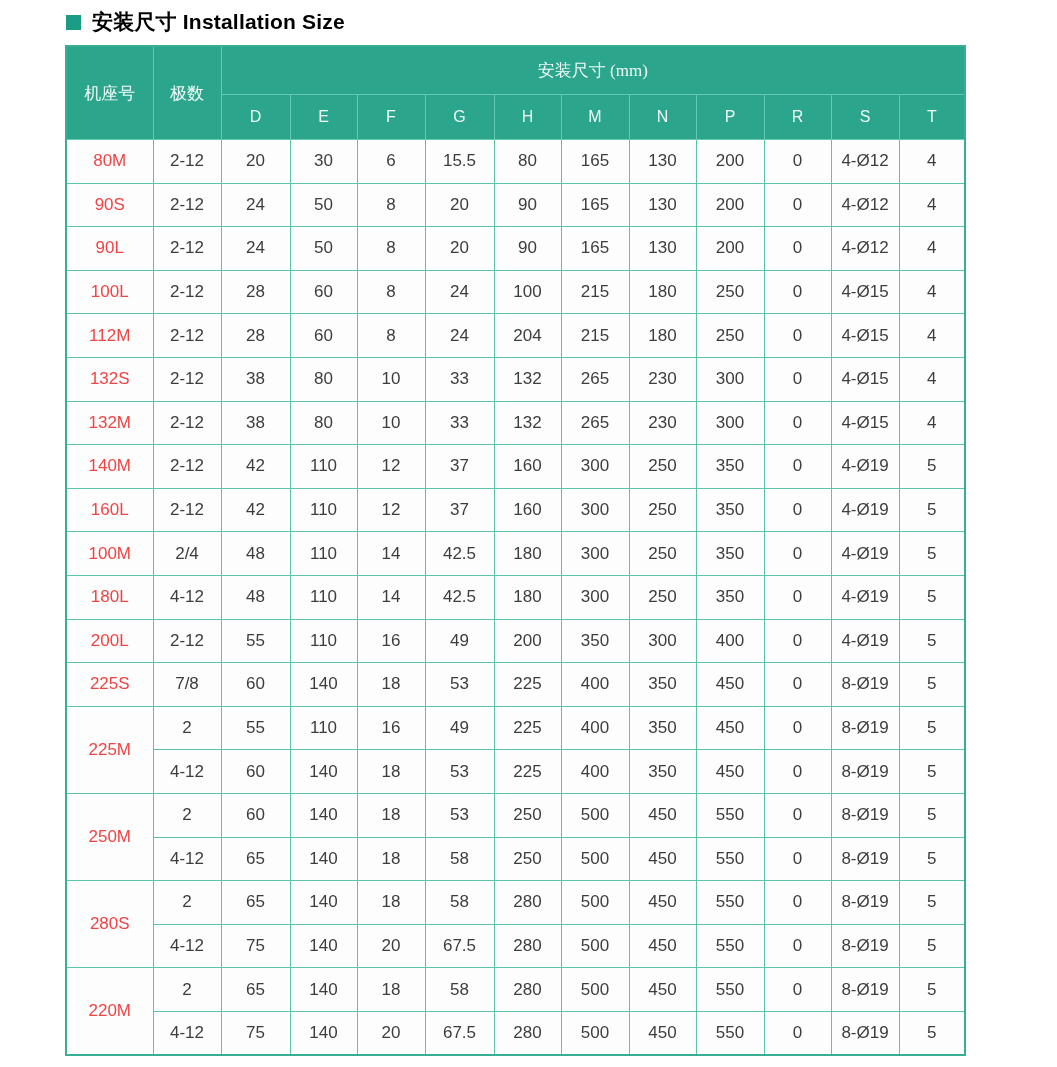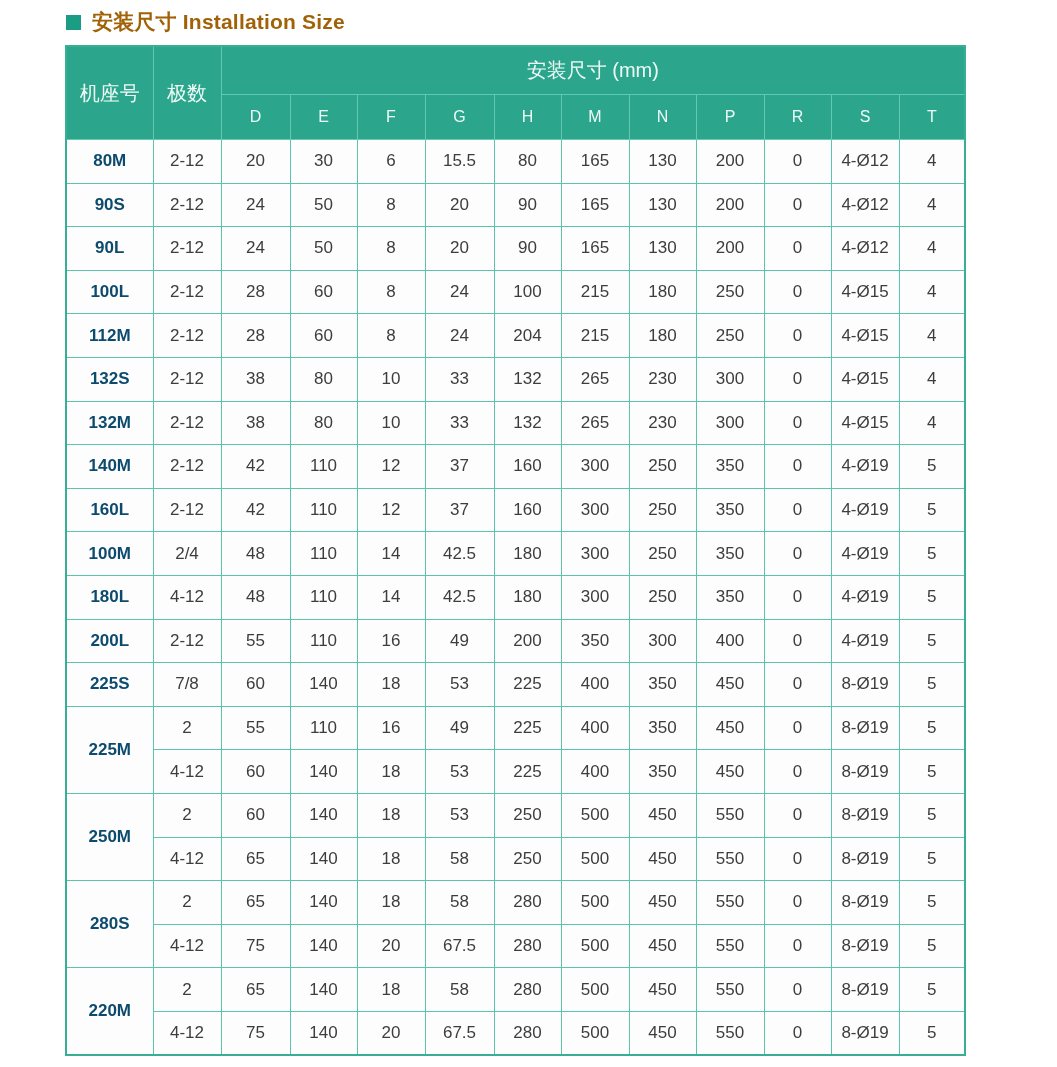--- a/index.html
+++ b/index.html
@@ -13,51 +13,51 @@
   .title-row{
     position:absolute;left:66px;top:8px;
     display:flex;align-items:center;gap:11px;
   }
   .bullet{
     width:15px;height:15px;
     background:var(--bullet,#1b9d85);
     display:inline-block;
   }
   .title-text{
-    font-size:21px;font-weight:600;color:#a16207;letter-spacing:0.2px;
+    font-size:21px;font-weight:600;color:#000000;letter-spacing:0.2px;
   }
   .spec-table{
     position:absolute;left:65px;top:45px;
     border-collapse:collapse;
     table-layout:fixed;
     width:901px;
     background:#fdfdfd;
   }
   .spec-table th,.spec-table td{
     border:1px solid var(--line,#5cc4ab);
     text-align:center;vertical-align:middle;
     padding:0;
   }
   .spec-table{border:2px solid var(--outer,#38af95);}
   .spec-table thead th{
     background:var(--head,#2ba68c);
     color:#effaf7;
     font-weight:400;
     border:1px solid var(--head-line,#63cab1);
   }
-  .spec-table thead tr.r1 th{height:47px;font-size:20px;}
+  .spec-table thead tr.r1 th{height:47px;font-size:17px;font-family:Liberation Serif, serif;}
   .spec-table thead tr.r2 th{height:44px;font-size:16px;}
   .spec-table thead th.merged{height:91px;font-size:17px;}
   .spec-table tbody td{
     height:42.6px;
     font-size:17px;
     color:#3d3d3d;
     background:#fdfdfd;
   }
-  .spec-table tbody td.frame-cell{color:#0c4a6e;font-weight:bold;}
+  .spec-table tbody td.frame-cell{color:#ef4444;}
 </style>
 </head>
 <body style="--head: #2ba68c; --head-line: #63cab1; --line: #5cc4ab; --outer: #38af95; --bullet: #1b9d85;">
 
 <div class="title-row">
   <span class="bullet"></span>
   <span class="title-text">安装尺寸 Installation Size</span>
 </div>
 
 <table class="spec-table">

